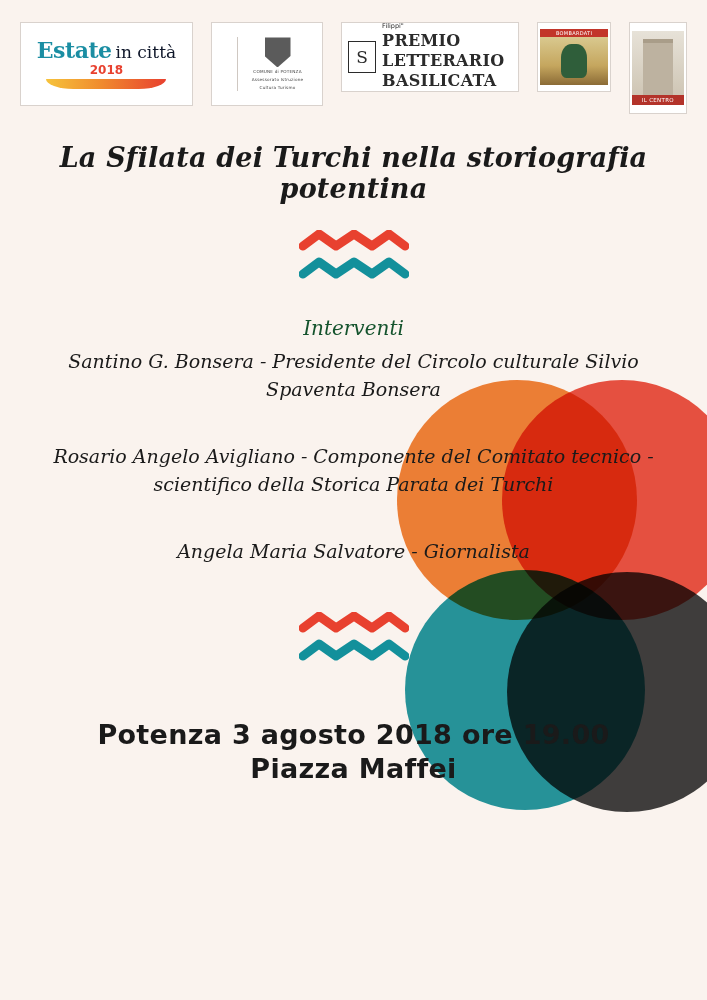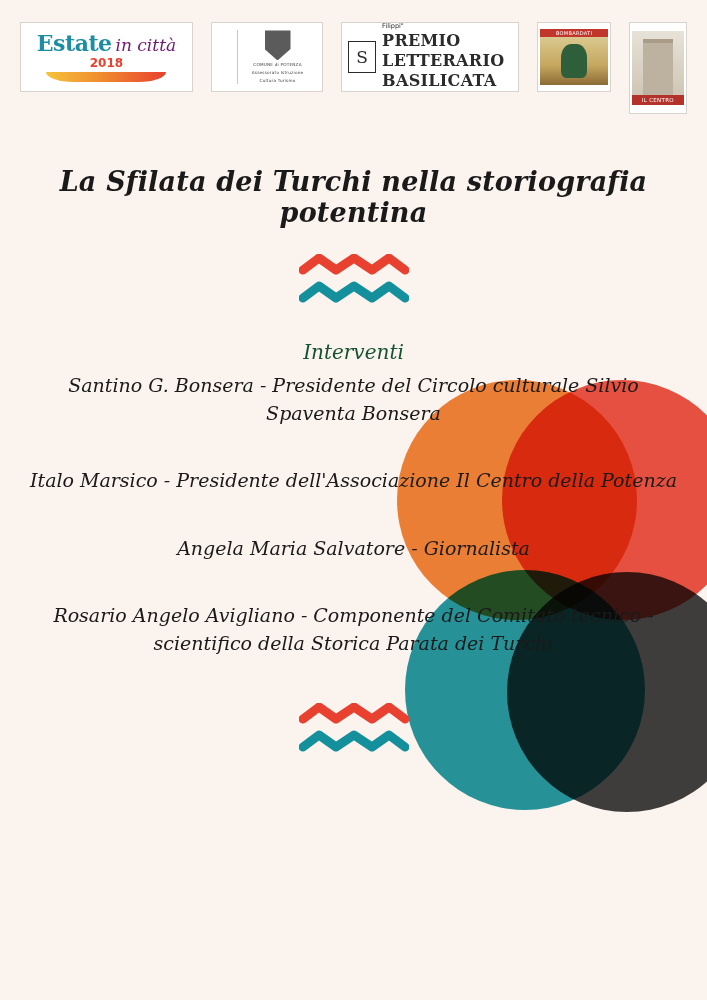--- a/index.html
+++ b/index.html
@@ -68,38 +68,37 @@
     background: #ffffff;
     border: 1px solid #d9d2cd;
     box-sizing: border-box;
     display: flex;
     align-items: center;
     justify-content: center;
     overflow: hidden;
   }
 
   .logo-estate {
-    width: 185px; height: 70px;
+    width: 185px; height: 84px;
     flex-direction: column;
     justify-content: center;
     position: relative;
   }
   .estate-word {
     font-family: "DejaVu Serif", serif;
     font-weight: bold;
     font-size: 22px;
     color: #1b8ea3;
     letter-spacing: -.5px;
     line-height: 1;
   }
   .incitta {
     font-family: "DejaVu Serif", serif;
-    font-style: italic;
     font-size: 17px;
-    color: #701a75;
+    color: #0f172a;
     margin-left: 4px;
   }
   .estate-row { display: flex; align-items: baseline; }
   .estate-2018 {
     font-size: 12px;
     color: #e8412f;
     font-weight: bold;
     margin-top: 1px;
   }
   .estate-swoosh {
@@ -230,21 +229,21 @@
     z-index: 4;
     text-align: center;
     padding: 0 18px;
   }
   .title {
     font-family: "DejaVu Serif", serif;
     font-style: italic;
     font-weight: bold;
     font-size: 27px;
     color: #1a1a1a;
-    margin-top: 52px;
+    margin-top: 28px;
     letter-spacing: .2px;
   }
 
   .waves {
     margin: 26px auto 0 auto;
     width: 110px;
   }
   .waves svg { display: block; }
 
   .interventi-label {
@@ -347,25 +346,28 @@
   <div class="waves">
     <svg width="110" height="52" viewBox="0 0 110 52" xmlns="http://www.w3.org/2000/svg">
       <path d="M4 16 L20 4 L37 16 L55 4 L73 16 L90 4 L106 16" fill="none" stroke="#e8412f" stroke-width="9" stroke-linecap="round" stroke-linejoin="round"></path>
       <path d="M4 44 L20 32 L37 44 L55 32 L73 44 L90 32 L106 44" fill="none" stroke="#13909b" stroke-width="9" stroke-linecap="round" stroke-linejoin="round"></path>
     </svg>
   </div>
 
   <div class="interventi-label">Interventi</div>
 
   <div class="speaker first">Santino G. Bonsera - Presidente del Circolo culturale Silvio Spaventa Bonsera</div>
-  <div class="speaker gap">Italo Marsico - Presidente dell'Associazione Il Centro della Potenza</div>
+  <div class="speaker gap">Rosario Angelo Avigliano - Componente del Comitato tecnico - scientifico della Storica Parata dei Turchi</div>
   <div class="speaker gap">Angela Maria Salvatore - Giornalista</div>
-  <div class="speaker gap">Rosario Angelo Avigliano - Componente del Comitato tecnico - scientifico della Storica Parata dei Turchi</div>
 
   <div class="waves waves-bottom">
     <svg width="110" height="52" viewBox="0 0 110 52" xmlns="http://www.w3.org/2000/svg">
       <path d="M4 16 L20 4 L37 16 L55 4 L73 16 L90 4 L106 16" fill="none" stroke="#e8412f" stroke-width="9" stroke-linecap="round" stroke-linejoin="round"></path>
       <path d="M4 44 L20 32 L37 44 L55 32 L73 44 L90 32 L106 44" fill="none" stroke="#13909b" stroke-width="9" stroke-linecap="round" stroke-linejoin="round"></path>
     </svg>
   </div>
 
+  <div class="footer">
+    <div>Potenza 3 agosto 2018 ore 19.00</div>
+    <div>Piazza Maffei</div>
+  </div>
 
 </div>
 
 </body></html>

